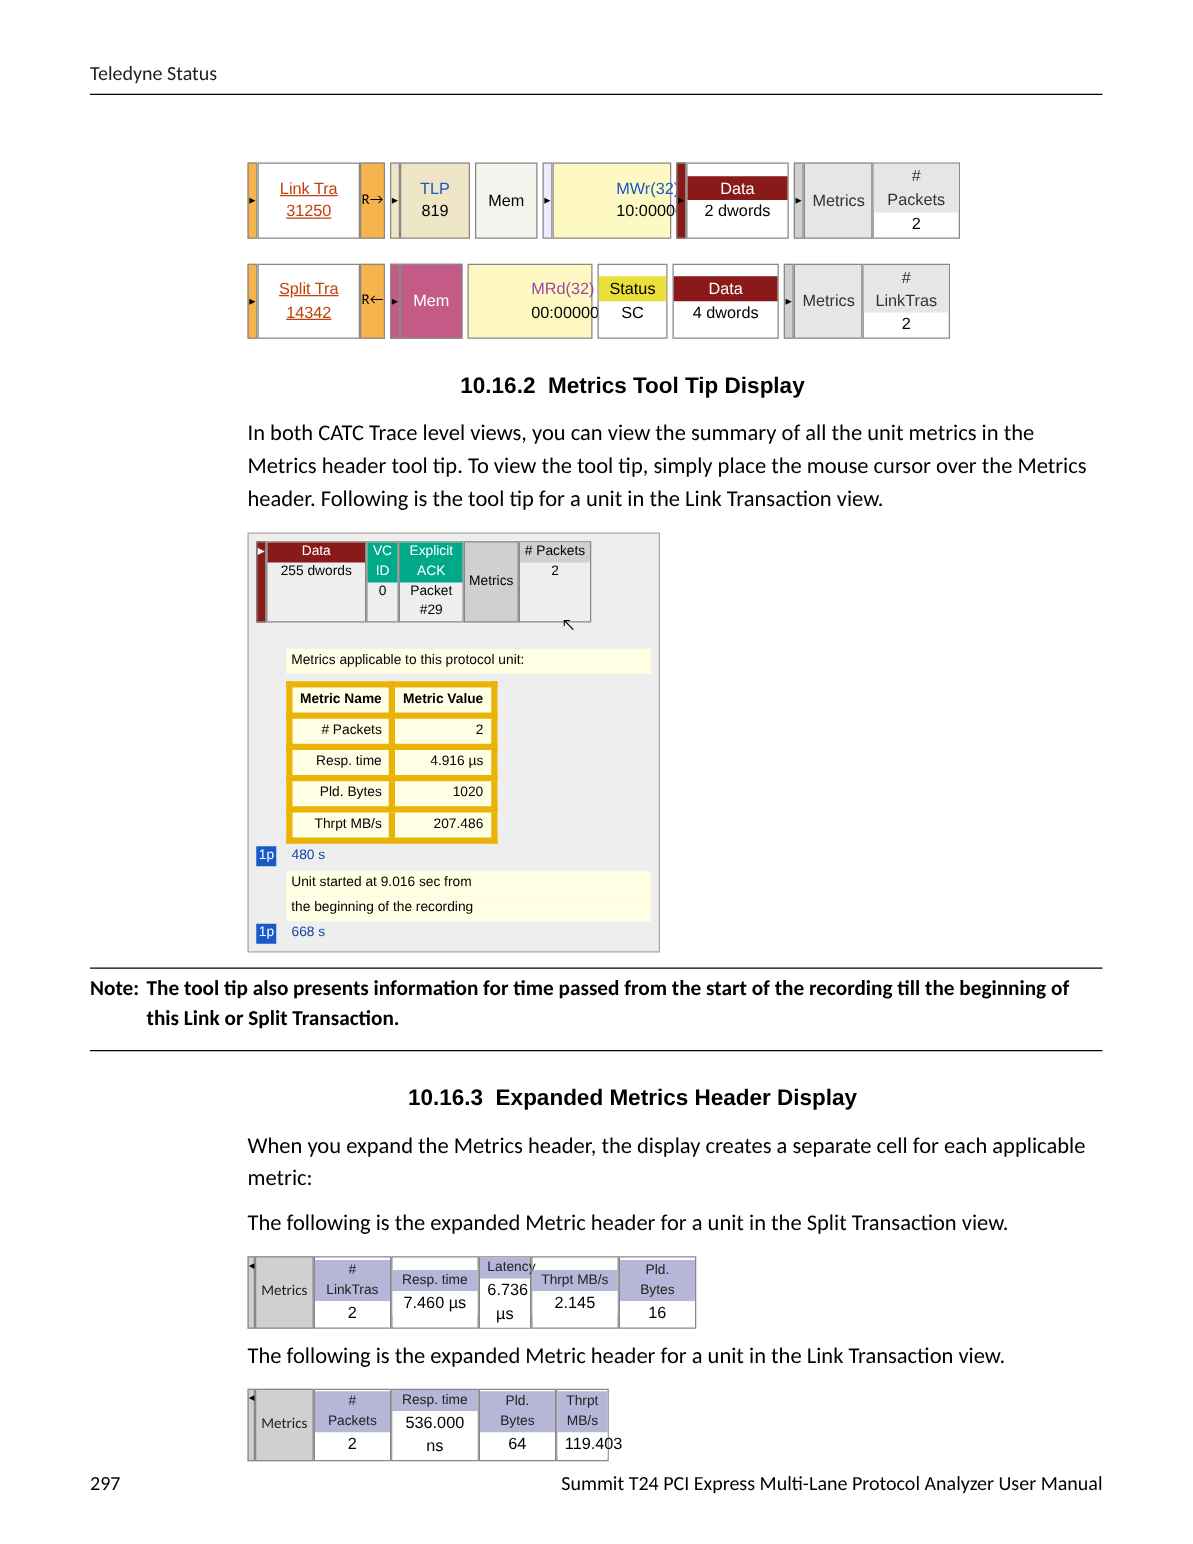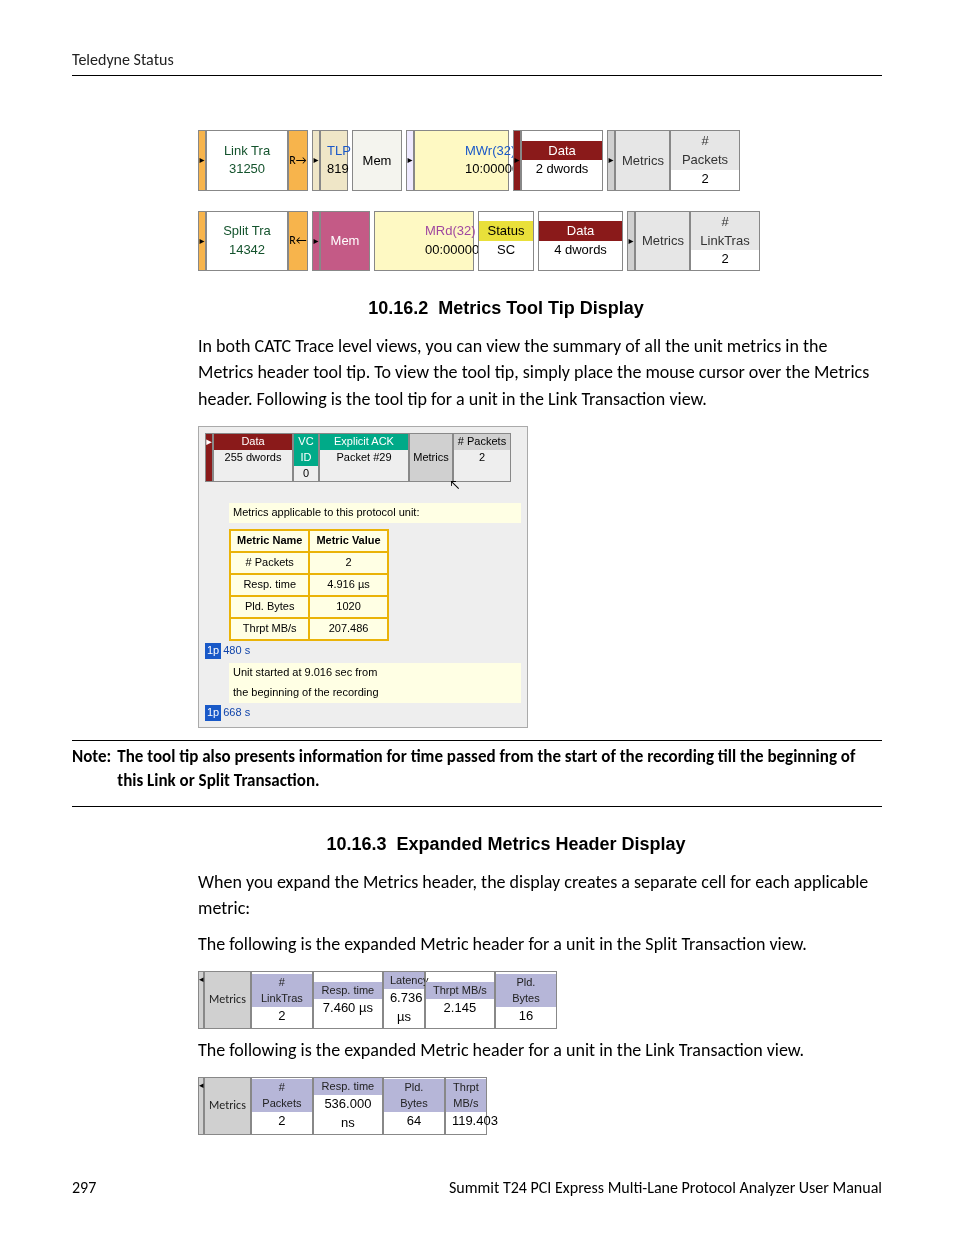--- a/index.html
+++ b/index.html
@@ -12,44 +12,44 @@
   .hdr-line { border:none; border-top:1px solid #000; margin-top:4px; }
   .content { margin-top:54px; }
   
   .strip { display:flex; margin:20px 0 10px 126px; }
   .cell { display:flex; flex-direction:column; align-items:center; justify-content:center; border:1px solid #888; font-family:"MS Sans Serif", Arial; font-size:13px; }
   .cell .top { width:100%; text-align:center; padding:1px 6px 0; }
   .cell .bot { width:100%; text-align:center; padding:0 6px 1px; font-size:13px; }
   .arrow { width:8px; background:#f7b44c; border:1px solid #888; display:flex; align-items:center; justify-content:center; font-size:10px; }
   .r-arrow { width:20px; background:#eee; font-size:12px; display:flex; align-items:center; justify-content:center; border:1px solid #888; }
   .sep { width:4px; }
-  .greenhdr { color:#14532d; }
+  .greenhdr { color:#c2410c;text-decoration:underline; }
   .bluetxt { color:#1a58c8; }
   .darkred { background:#8a1a1a; color:#fff; }
   .ltgrey { background:#e6e6e6; color:#333; }
   .beige  { background:#efe6c7; }
   .lav { background:#fef9c3;padding-left:44px; }
   .white { background:#fff; }
-  .lt { background:#f4f4ee; }.w50{width:50px}.w70{width:70px}.w82{width:82px}.w100{width:100px}.w55{width:55px}.w85{width:85px}.w95{width:95px}.w62{width:62px}.w48{width:28px}.w65{width:42px}.w56{width:56px}
+  .lt { background:#f4f4ee; }.w50{width:50px}.w70{width:70px}.w82{width:82px}.w100{width:100px}.w55{width:55px}.w85{width:85px}.w95{width:95px}.w62{width:62px}.w48{width:56px}.w65{width:42px}.w56{width:56px}
   
   p.body { margin:6px 0 10px 126px; max-width:710px; }
   h3.sect { font-family:Arial,Helvetica,sans-serif; font-weight:bold; font-size:18px; margin:24px 0 12px 58px;text-align:center; }
   
   .tt-box { width:330px; background:#eee; border:1px solid #aaa; margin:14px 0 10px 126px; padding:6px; }
   .tt-strip { display:flex; }
   .tt-cell { border:1px solid #888; font-size:11px; font-family:Arial; text-align:center; }
   .red2 { background:#8a1a1a; color:#fff; }
   .green2 { background:#0a8; color:#fff; }
   .grey2 { background:#d0d0d0; }
   .tt-table { margin:6px 0 0 24px; border-collapse:collapse; font-size:11px; font-family:Arial; background:#ffffe4; }
-  .tt-table td,.tt-table th{ border:2px solid #eab308; padding:2px 6px; text-align:center;margin-top:42px; }
+  .tt-table td,.tt-table th{ border:5px solid #eab308; padding:2px 6px; text-align:right;margin-top:42px; }
   .tt-cap { font-size:11px; font-family:Arial; margin:2px 0 0 24px; background:#ffffe4; padding:2px 4px; }
   .tt-foot { font-size:11px; font-family:Arial; margin:4px 0 0 24px; background:#ffffe4; padding:2px 4px; }
   .stub { font-size:11px; font-family:Arial; color:#14a; }
-  .stub-row { display:flex; align-items:center; gap:2px; margin-top:2px; }
+  .stub-row { display:flex; align-items:center; gap:12px; margin-top:2px; }
   
   .note-hr { border:none; border-top:1px solid #000; margin:12px 0 4px 0; }
   .note { display:flex; gap:6px; font-size:17px; }
   .note b { font-weight:bold; }
   .note p { margin-left:0; max-width:770px;font-weight:bold; }
   
   .exp { display:flex; margin:14px 0 8px 126px; }
   .exp .cell { font-size:12px; }
   .purhdr .top { background:#b6b6d8; color:#222; font-size:11px; }
   .purhdr .bot { background:#fff; }
@@ -156,21 +156,21 @@
   <div class="tt-strip">
     <div class="tt-cell" style="width:8px;background:#8a1a1a;color:#fff">▸</div>
     <div class="tt-cell" style="width:80px">
       <div class="red2">Data</div>
       <div>255 dwords</div>
     </div>
     <div class="tt-cell" style="width:26px">
       <div class="green2">VC ID</div>
       <div>0</div>
     </div>
-    <div class="tt-cell" style="width:90px">
+    <div class="tt-cell" style="width:52px">
       <div class="green2">Explicit ACK</div>
       <div>Packet #29</div>
     </div>
     <div class="tt-cell grey2" style="width:44px;display:flex;align-items:center;justify-content:center">Metrics</div>
     <div class="tt-cell" style="width:58px">
       <div class="grey2"># Packets</div>
       <div>2</div>
     </div>
   </div>
   <div style="position:relative;left:244px;top:-6px;font-size:13px">↖</div>

